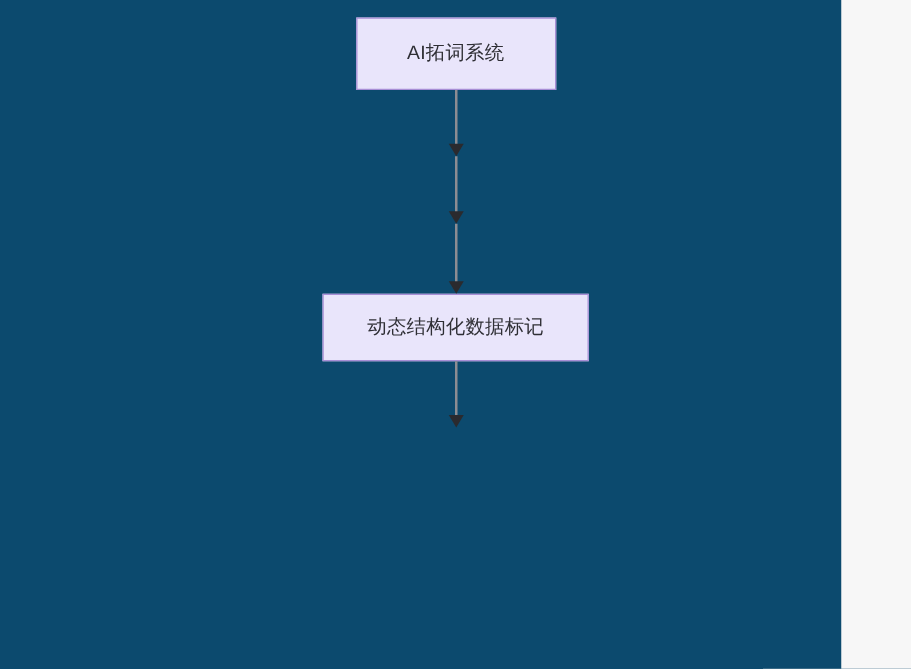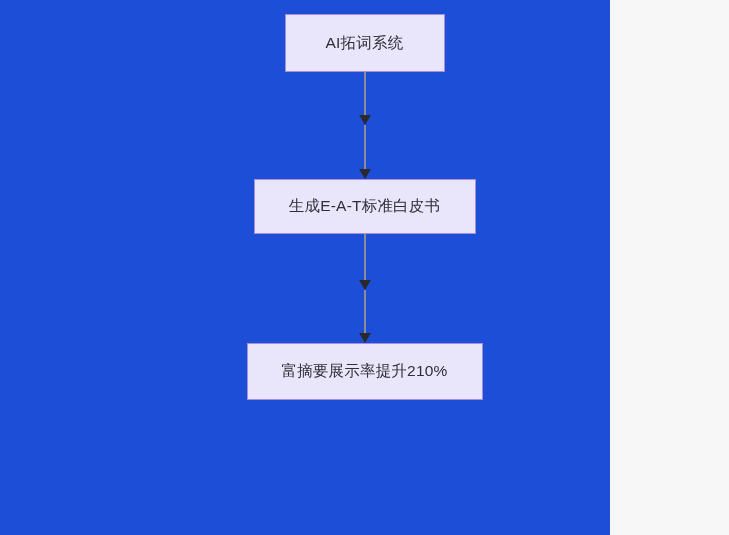--- a/index.html
+++ b/index.html
@@ -9,23 +9,23 @@
   }
   body {
     width: 729px;
     height: 535px;
     background: #f7f7f7;
     font-family: "Liberation Sans", "DejaVu Sans", sans-serif;
     overflow: hidden;
   }
   #flowchart {
     position: relative;
-    width: 610px;
+    width: 673px;
     height: 535px;
-    background: #1d4ed8;
+    background: #0c4a6e;
   }
   .flow-column {
     position: absolute;
     left: 0;
     top: 0;
     width: 729px;
     height: 535px;
     display: flex;
     flex-direction: column;
     align-items: center;
@@ -108,33 +108,30 @@
       <span class="line"></span>
       <span class="arrowhead"></span>
     </div>
 
 
     <div class="connector conn-2">
       <span class="line"></span>
       <span class="arrowhead"></span>
     </div>
 
-    <div class="node node-3">
-      <span class="node-label">生成E-A-T标准白皮书</span>
-    </div>
 
     <div class="connector conn-3">
       <span class="line"></span>
       <span class="arrowhead"></span>
     </div>
 
+    <div class="node node-4">
+      <span class="node-label">动态结构化数据标记</span>
+    </div>
 
     <div class="connector conn-4">
       <span class="line"></span>
       <span class="arrowhead"></span>
     </div>
 
-    <div class="node node-5">
-      <span class="node-label">富摘要展示率提升210%</span>
-    </div>
 
   </div>
 </div>
 
 </body></html>

